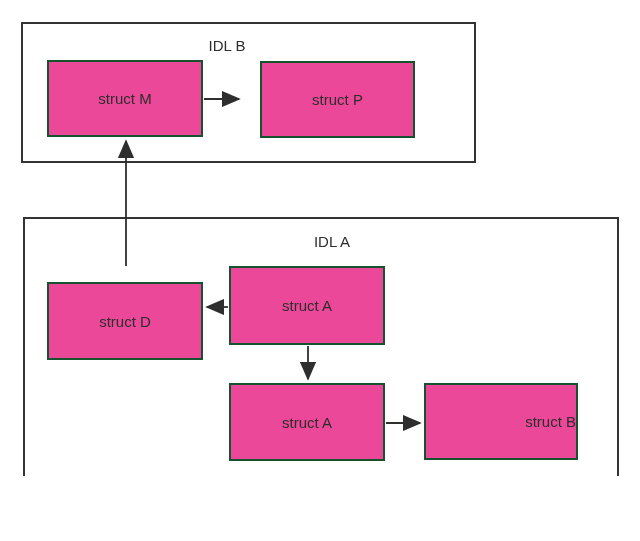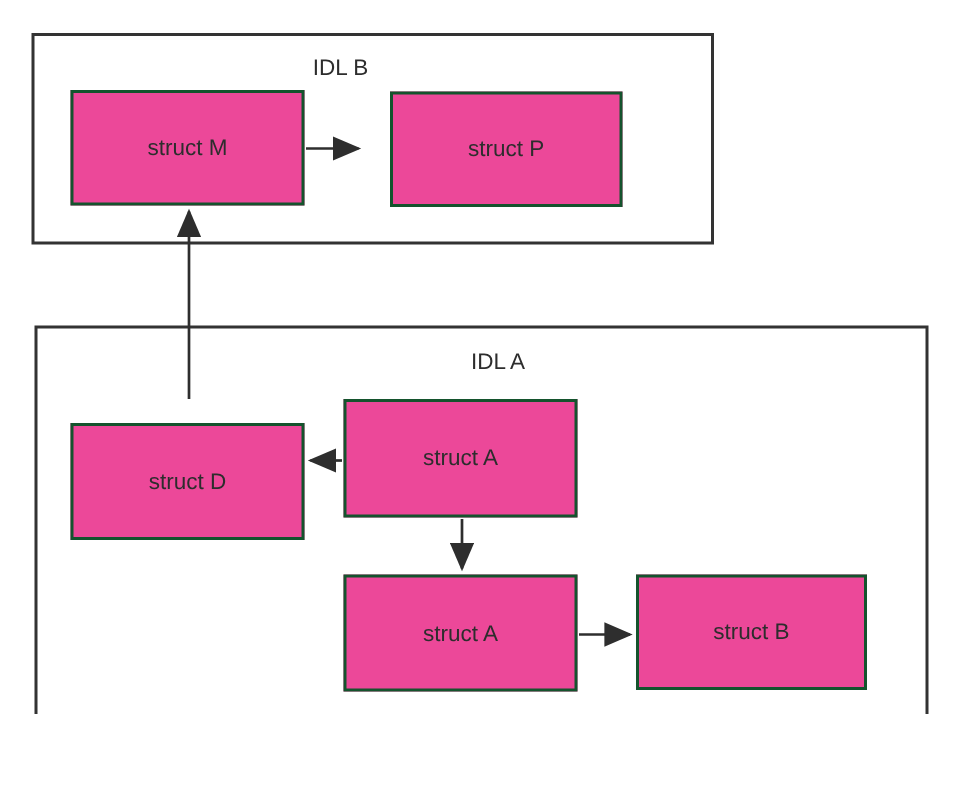--- a/index.html
+++ b/index.html
@@ -77,21 +77,21 @@
   </div>
 
   <div class="node" style="left:229px; top:266px; width:156px; height:79px;">
     <span class="node-label">struct A</span>
   </div>
 
   <div class="node" style="left:229px; top:383px; width:156px; height:78px;text-align:right;">
     <span class="node-label">struct A</span>
   </div>
 
-  <div class="node" style="left:424px; top:383px; width:154px; height:77px;">
+  <div class="node" style="left:424px; top:383px; width:154px; height:77px;justify-content:flex-end;">
     <span class="node-label">struct B</span>
   </div>
 
   <svg class="edges-overlay" viewBox="0 0 640 541">
     <defs>
       <marker id="arrowhead" markerWidth="11" markerHeight="9" refX="9.5" refY="4.5" orient="auto">
         <path d="M0,0 L10.5,4.5 L0,9 z" fill="#2e2e2e"></path>
       </marker>
     </defs>
 

